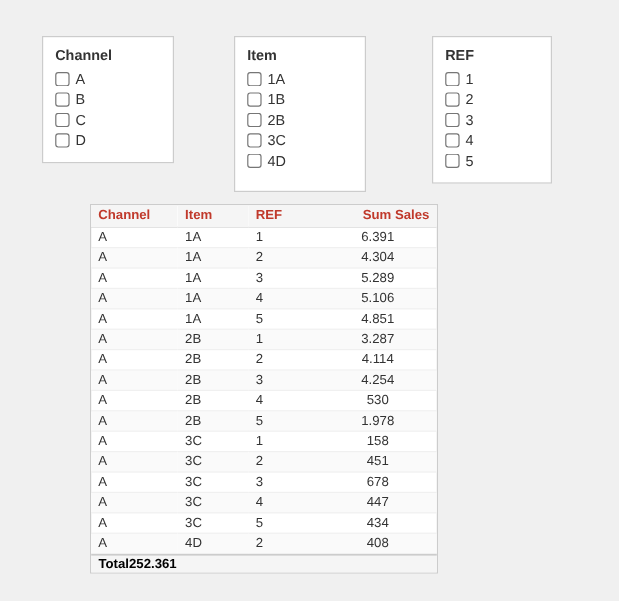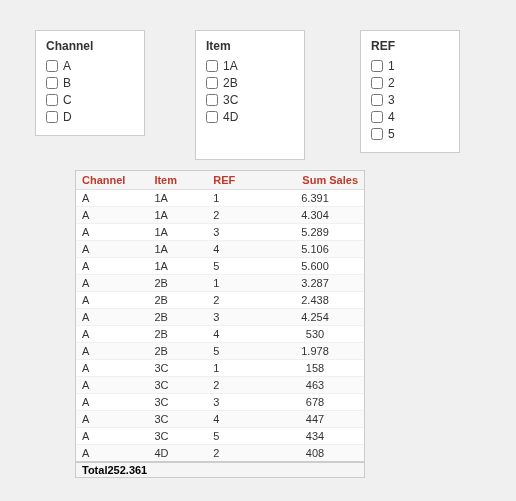--- a/index.html
+++ b/index.html
@@ -168,20 +168,24 @@
 
 <div class="filter-panel" id="item-panel">
   <div class="panel-title">Item</div>
   <div id="item-items">
       <div class="filter-item">
         <input type="checkbox" style="">
         <span>1A</span>
       </div>
       <div class="filter-item">
         <input type="checkbox" style="">
+        <span>1B</span>
+      </div>
+      <div class="filter-item">
+        <input type="checkbox" style="">
         <span>2B</span>
       </div>
       <div class="filter-item">
         <input type="checkbox" style="">
         <span>3C</span>
       </div>
       <div class="filter-item">
         <input type="checkbox" style="">
         <span>4D</span>
       </div>
@@ -247,33 +251,33 @@
           <tr>
             <td class="col-channel">A</td>
             <td class="col-item">1A</td>
             <td class="col-ref">4</td>
             <td class="col-sum">5.106</td>
           </tr>
           <tr>
             <td class="col-channel">A</td>
             <td class="col-item">1A</td>
             <td class="col-ref">5</td>
-            <td class="col-sum">5.600</td>
+            <td class="col-sum">4.851</td>
           </tr>
           <tr>
             <td class="col-channel">A</td>
             <td class="col-item">2B</td>
             <td class="col-ref">1</td>
             <td class="col-sum">3.287</td>
           </tr>
           <tr>
             <td class="col-channel">A</td>
             <td class="col-item">2B</td>
             <td class="col-ref">2</td>
-            <td class="col-sum">2.438</td>
+            <td class="col-sum">4.114</td>
           </tr>
           <tr>
             <td class="col-channel">A</td>
             <td class="col-item">2B</td>
             <td class="col-ref">3</td>
             <td class="col-sum">4.254</td>
           </tr>
           <tr>
             <td class="col-channel">A</td>
             <td class="col-item">2B</td>
@@ -289,21 +293,21 @@
           <tr>
             <td class="col-channel">A</td>
             <td class="col-item">3C</td>
             <td class="col-ref">1</td>
             <td class="col-sum">158</td>
           </tr>
           <tr>
             <td class="col-channel">A</td>
             <td class="col-item">3C</td>
             <td class="col-ref">2</td>
-            <td class="col-sum">463</td>
+            <td class="col-sum">451</td>
           </tr>
           <tr>
             <td class="col-channel">A</td>
             <td class="col-item">3C</td>
             <td class="col-ref">3</td>
             <td class="col-sum">678</td>
           </tr>
           <tr>
             <td class="col-channel">A</td>
             <td class="col-item">3C</td>

